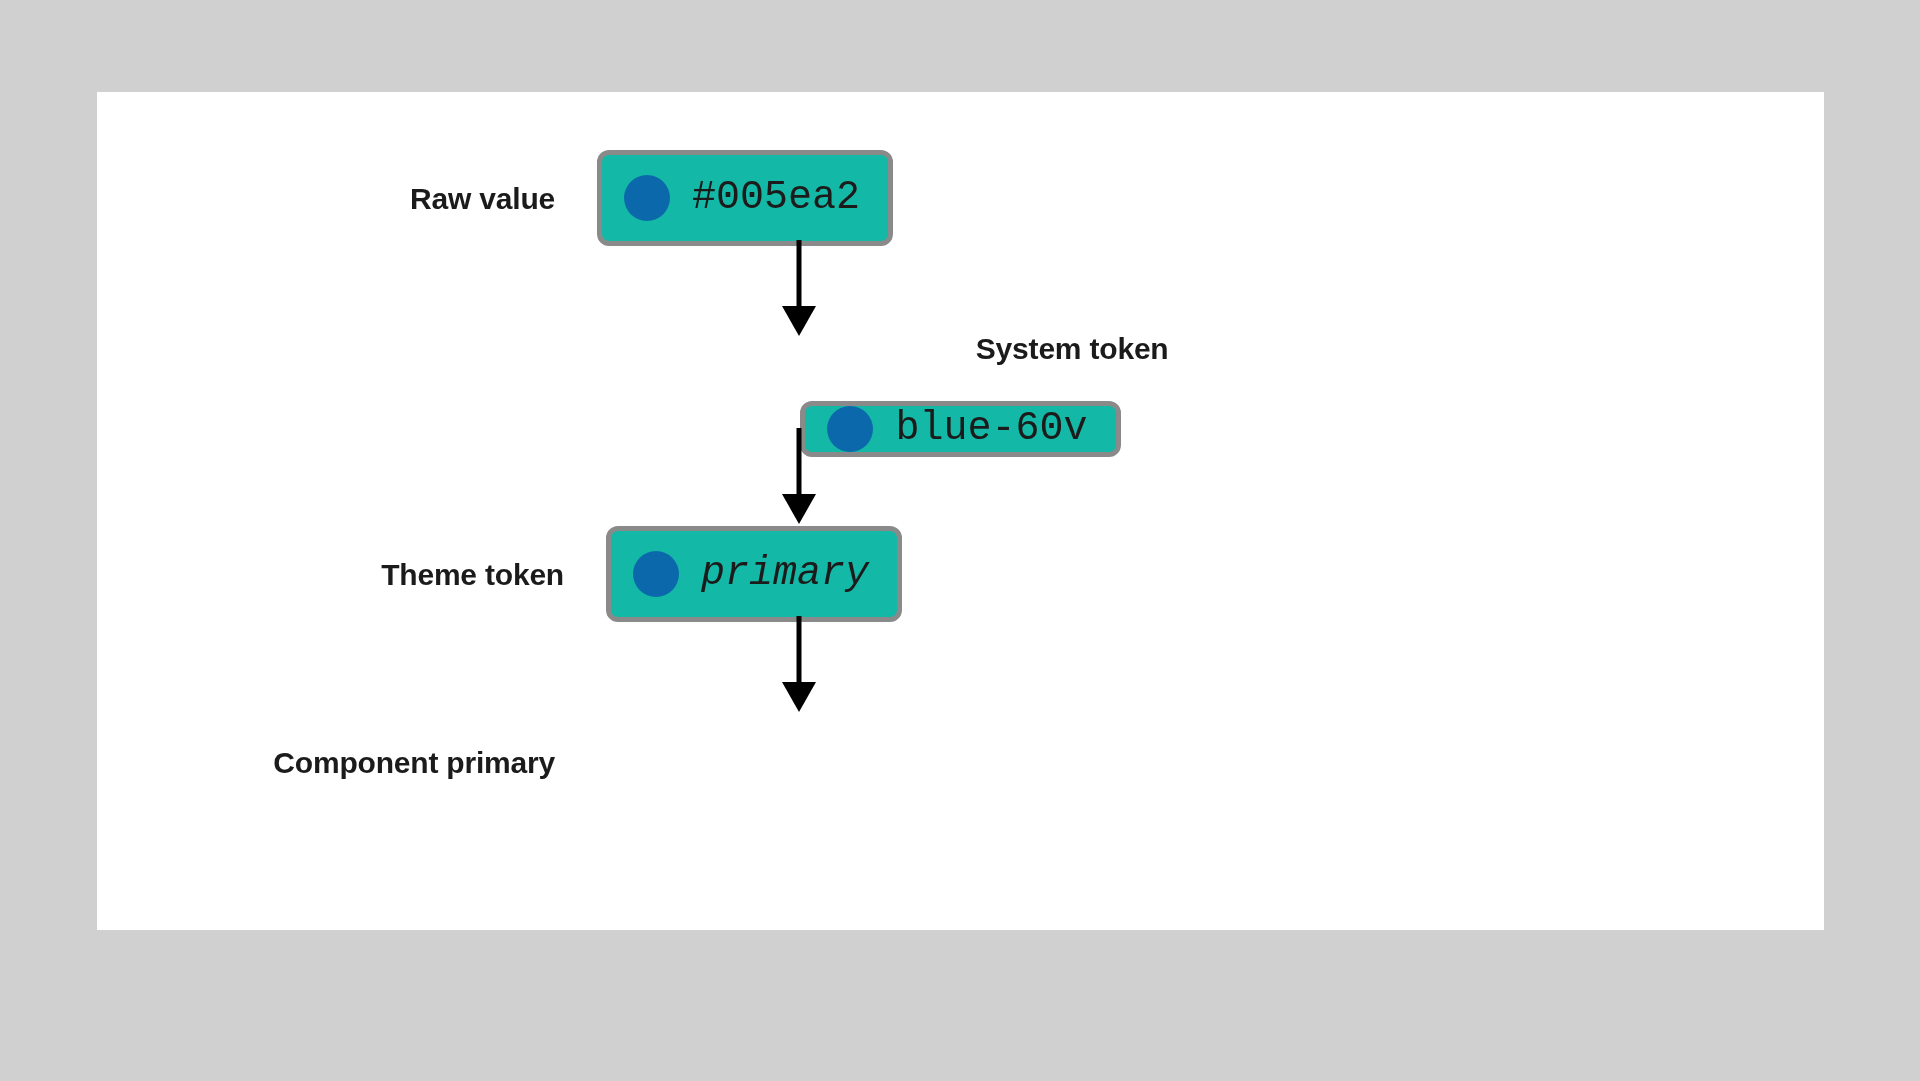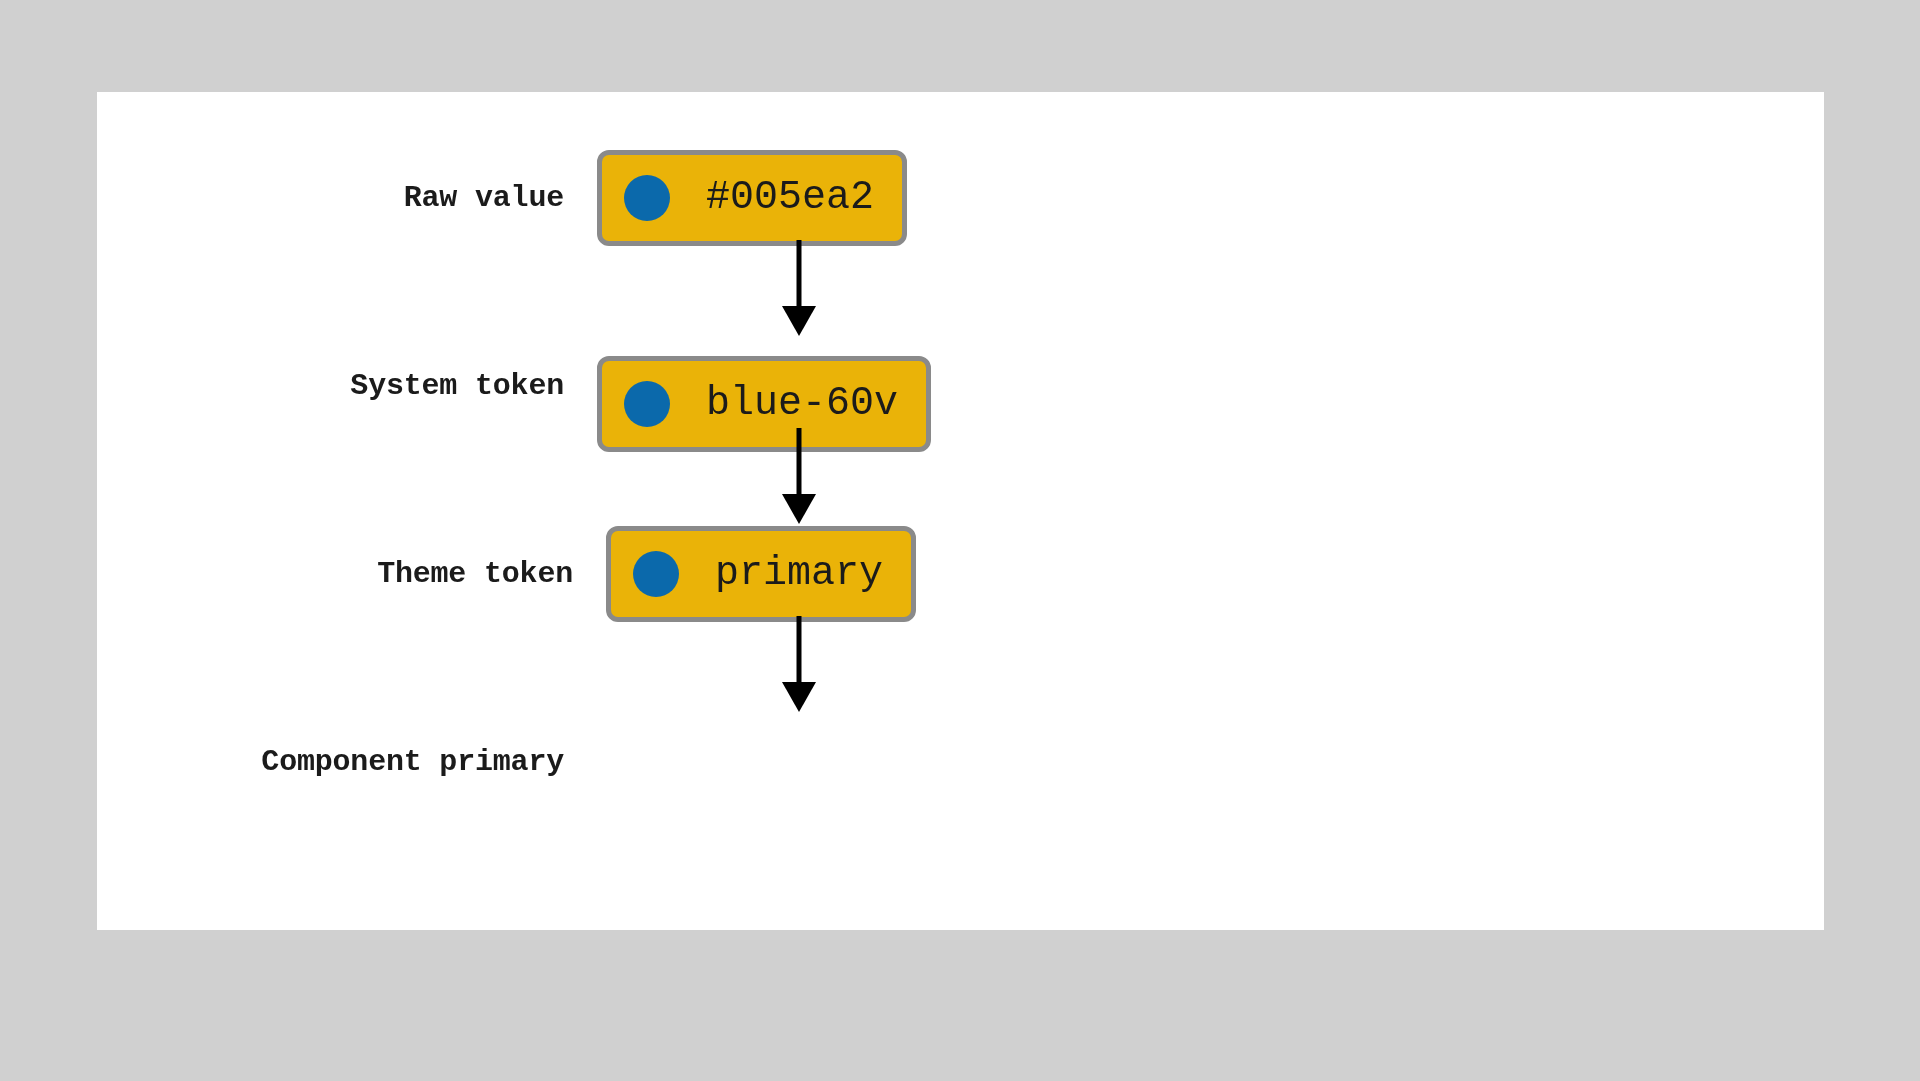--- a/index.html
+++ b/index.html
@@ -35,48 +35,48 @@
 
   .row {
     position: absolute;
     left: 0;
     width: 1727px;
     height: 108px;
     display: flex;
     align-items: center;
   }
   .row-0 { top: 52px; }
-  .row-1 { top: 240px; }
+  .row-1 { top: 240px; flex-direction: column; }
   .row-2 { top: 428px; }
   .row-3 { top: 616px; }
 
   .row-label {
     width: 500px;
     text-align: right;
-    padding-right: 33px;
+    padding-right: 42px;
     box-sizing: border-box;
-    font-family: Liberation Mono, monospace;
+    font-family: Liberation Sans, sans-serif;
     font-weight: bold;
     font-size: 30px;
     line-height: 1.1;
     color: #1b1b1b;
     letter-spacing: -0.2px;
     white-space: nowrap;
   }
 
   .token-box {
     display: inline-flex;
     align-items: center;
-    gap: 36px;
+    gap: 22px;
     height: 96px;
     box-sizing: border-box;
     padding: 0 28px 0 22px;
     border: 5px solid #8a8a8a;
     border-radius: 12px;
-    background: #eab308;
+    background: #14b8a6;
   }
 
   .swatch {
     width: 46px;
     height: 46px;
     border-radius: 50%;
     flex: 0 0 auto;
   }
 
   .token-text {
@@ -119,21 +119,21 @@
       <div class="token-box" style="border-color: rgb(138, 138, 138); margin-top: 36px;">
         <span class="swatch" style="background: rgb(11, 105, 171);"></span>
         <span class="token-text" style="color: rgb(27, 27, 27);">blue-60v</span>
       </div>
     </div>
 
     <div class="row row-2">
       <div class="row-label" style="color: rgb(27, 27, 27); margin-left: 9px;">Theme token</div>
       <div class="token-box" style="border-color: rgb(138, 138, 138);">
         <span class="swatch" style="background: rgb(11, 105, 171);"></span>
-        <span class="token-text" style="color: rgb(27, 27, 27);">primary</span>
+        <span class="token-text" style="color: rgb(27, 27, 27); font-style: italic;">primary</span>
       </div>
     </div>
 
     <div class="row row-3">
       <div class="row-label" style="color: rgb(27, 27, 27);">Component primary</div>
     </div>
 
     <div class="connector conn-0">
       <svg width="60" height="96" viewBox="0 0 60 96">
         <line x1="30" y1="0" x2="30" y2="72" stroke="#000000" stroke-width="5"></line>

